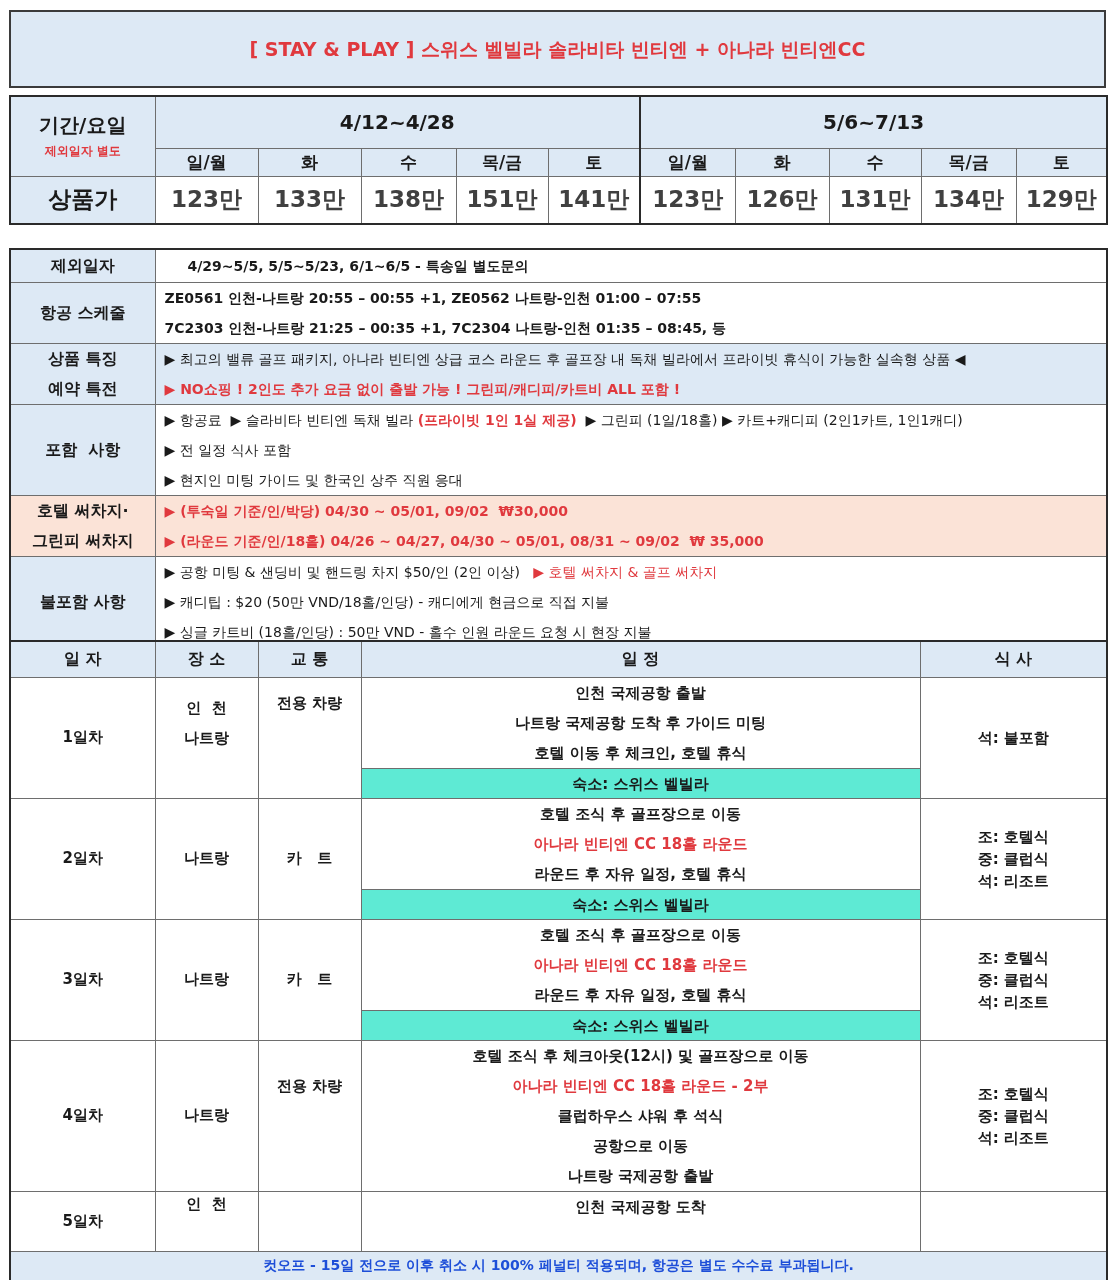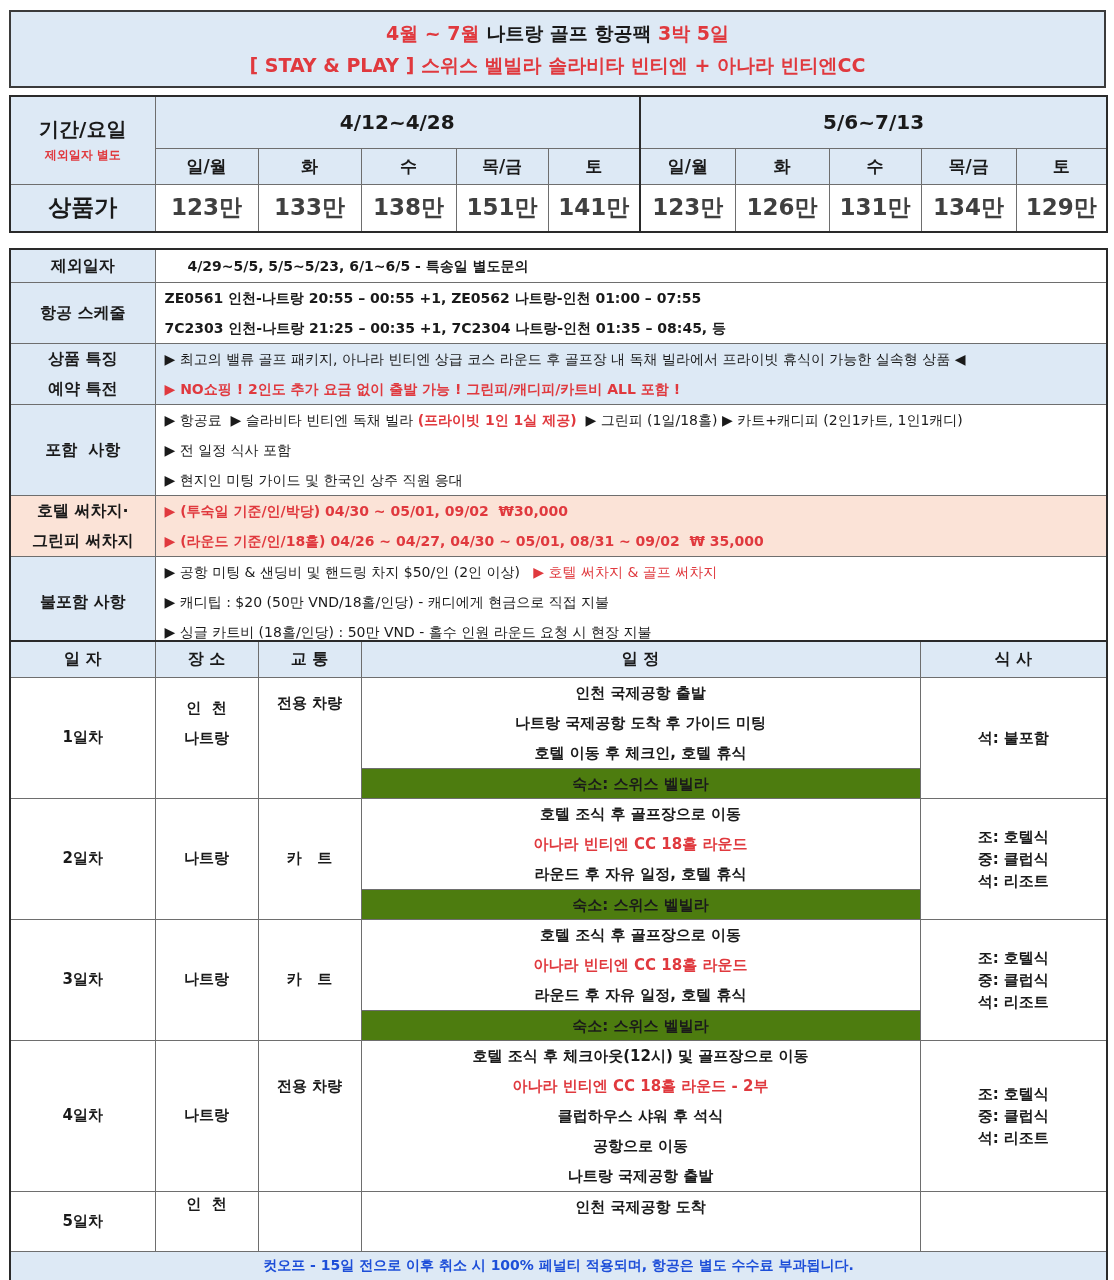--- a/index.html
+++ b/index.html
@@ -20,51 +20,48 @@
   }
   .title-box .line { white-space: nowrap; }
 
   table { border-collapse: collapse; position: absolute; table-layout: fixed; }
   td { border: 1px solid #6e6e6e; vertical-align: middle; }
 
   
   #price-table { left: 9px; top: 95px; width: 1097px; border: 2px solid #2a2a2a; }
   #price-table td { text-align: center; font-weight: bold; }
   #price-table .period-hdr td { height: 52px; font-size: 20px; }
-  #price-table .day-row td { height: 36px; font-size: 17px; }
+  #price-table .day-row td { height: 28px; font-size: 17px; }
   #price-table .price-row td { height: 48px; font-size: 23px; }
   .label-cell { font-size: 16px; }
   .sub-red { display: block; font-size: 12px; color: #e0393e; margin-top: 4px; }
   .thick-r { border-right: 2px solid #2a2a2a !important; }
 
   
   #info-table { left: 9px; top: 248px; width: 1097px; border: 2px solid #2a2a2a; }
   #info-table td { font-size: 14px; }
   #info-table .lbl { text-align: center; font-weight: bold; font-size: 16px; line-height: 30px; }
   #info-table .cnt { padding-left: 9px; line-height: 30px; }
   .line { white-space: nowrap; }
   .b { font-weight: bold; }
 
   
   #itin-table td { text-align: center; font-weight: bold; font-size: 15px; }
   .it-hdr td { height: 36px; font-size: 16px !important; }
   .sched-line { height: 30px; line-height: 30px; white-space: nowrap; }
-  .stay { height: 30px; line-height: 30px; background: #4d7c0f; border-top: 1px solid #6e6e6e; }
+  .stay { height: 30px; line-height: 30px; background: #5eead4; border-top: 1px solid #6e6e6e; }
   .nested { padding: 0 !important; vertical-align: top !important; }
   .meal-line { line-height: 22px; }
   .footer-row td { height: 30px; background: #dde9f5; color: #1d4ed8; font-size: 14px !important; }
   .loc-line { line-height: 30px; }
 </style>
 </head>
 <body>
 
 <div class="title-box">
-  <div class="line">
-    <span class="red">4월 ~ 7월</span><span> 나트랑 골프 항공팩 </span><span class="red">3박 5일</span>
-  </div>
   <div class="line red">[ STAY &amp; PLAY ] 스위스 벨빌라 솔라비타 빈티엔 + 아나라 빈티엔CC</div>
 </div>
 
 <table id="price-table">
   <colgroup>
     <col style="width:145px">
     <col style="width:103px">
       <col style="width:103px">
       <col style="width:95px">
       <col style="width:92px">

